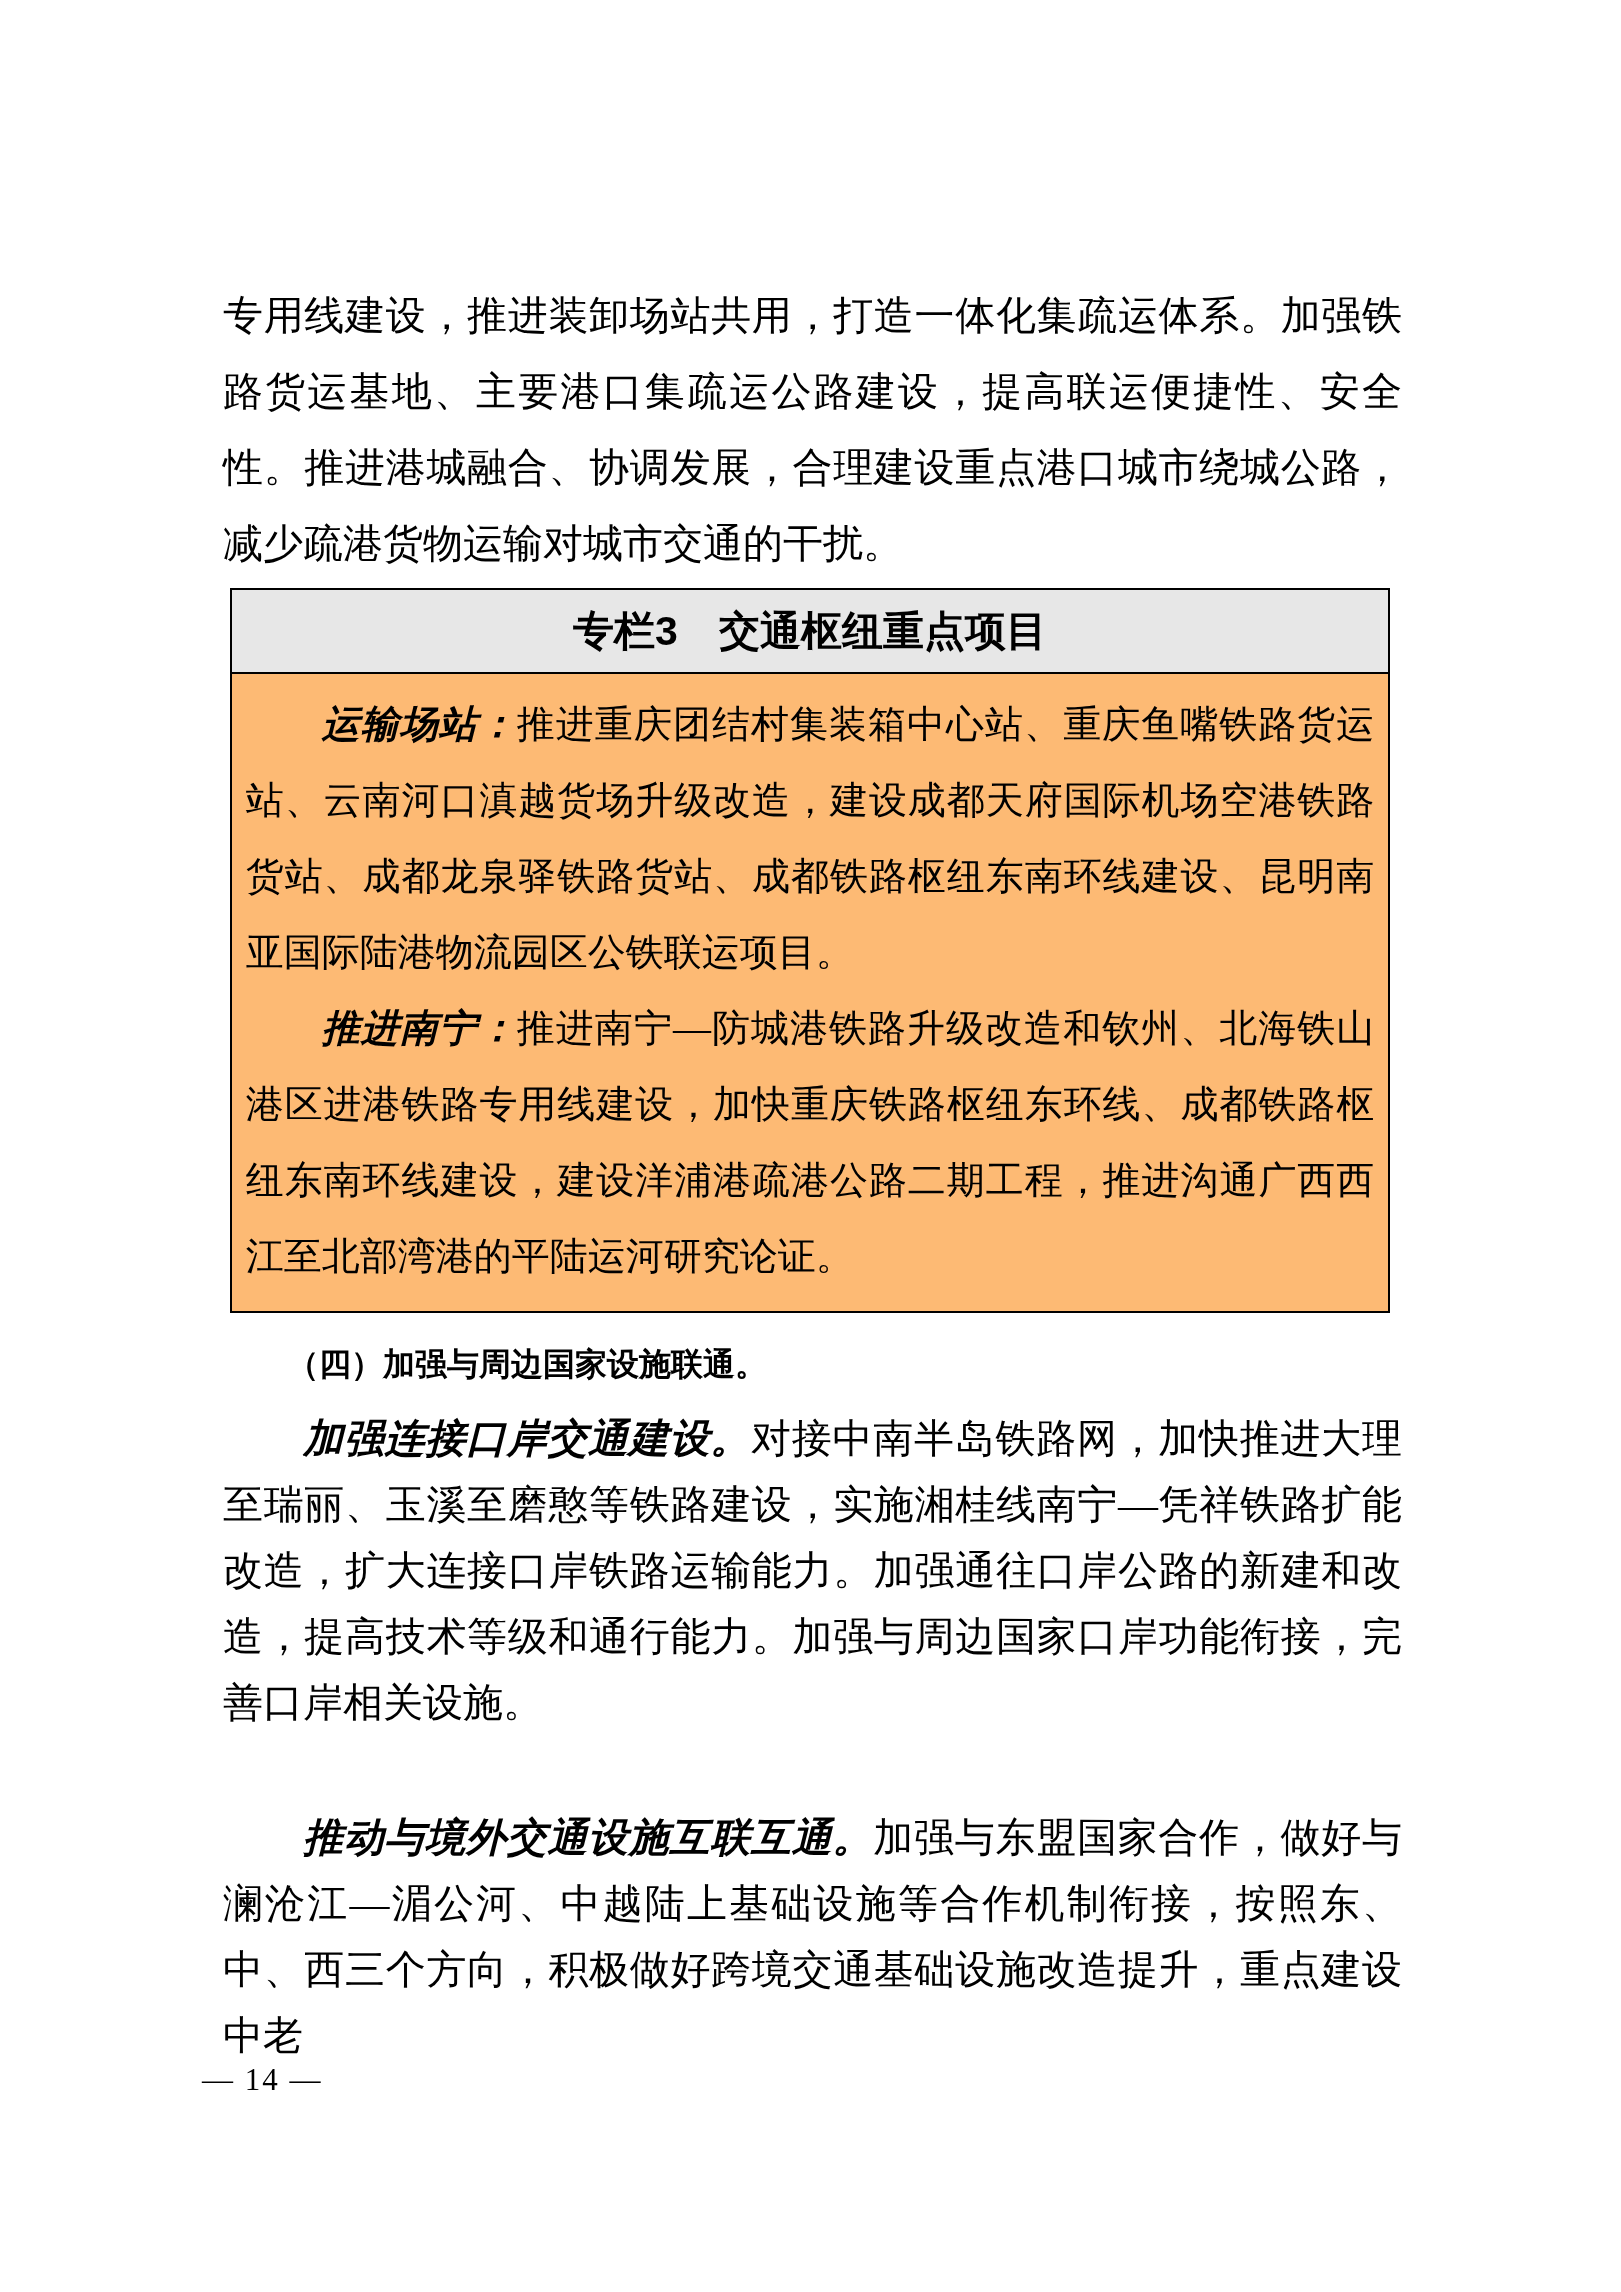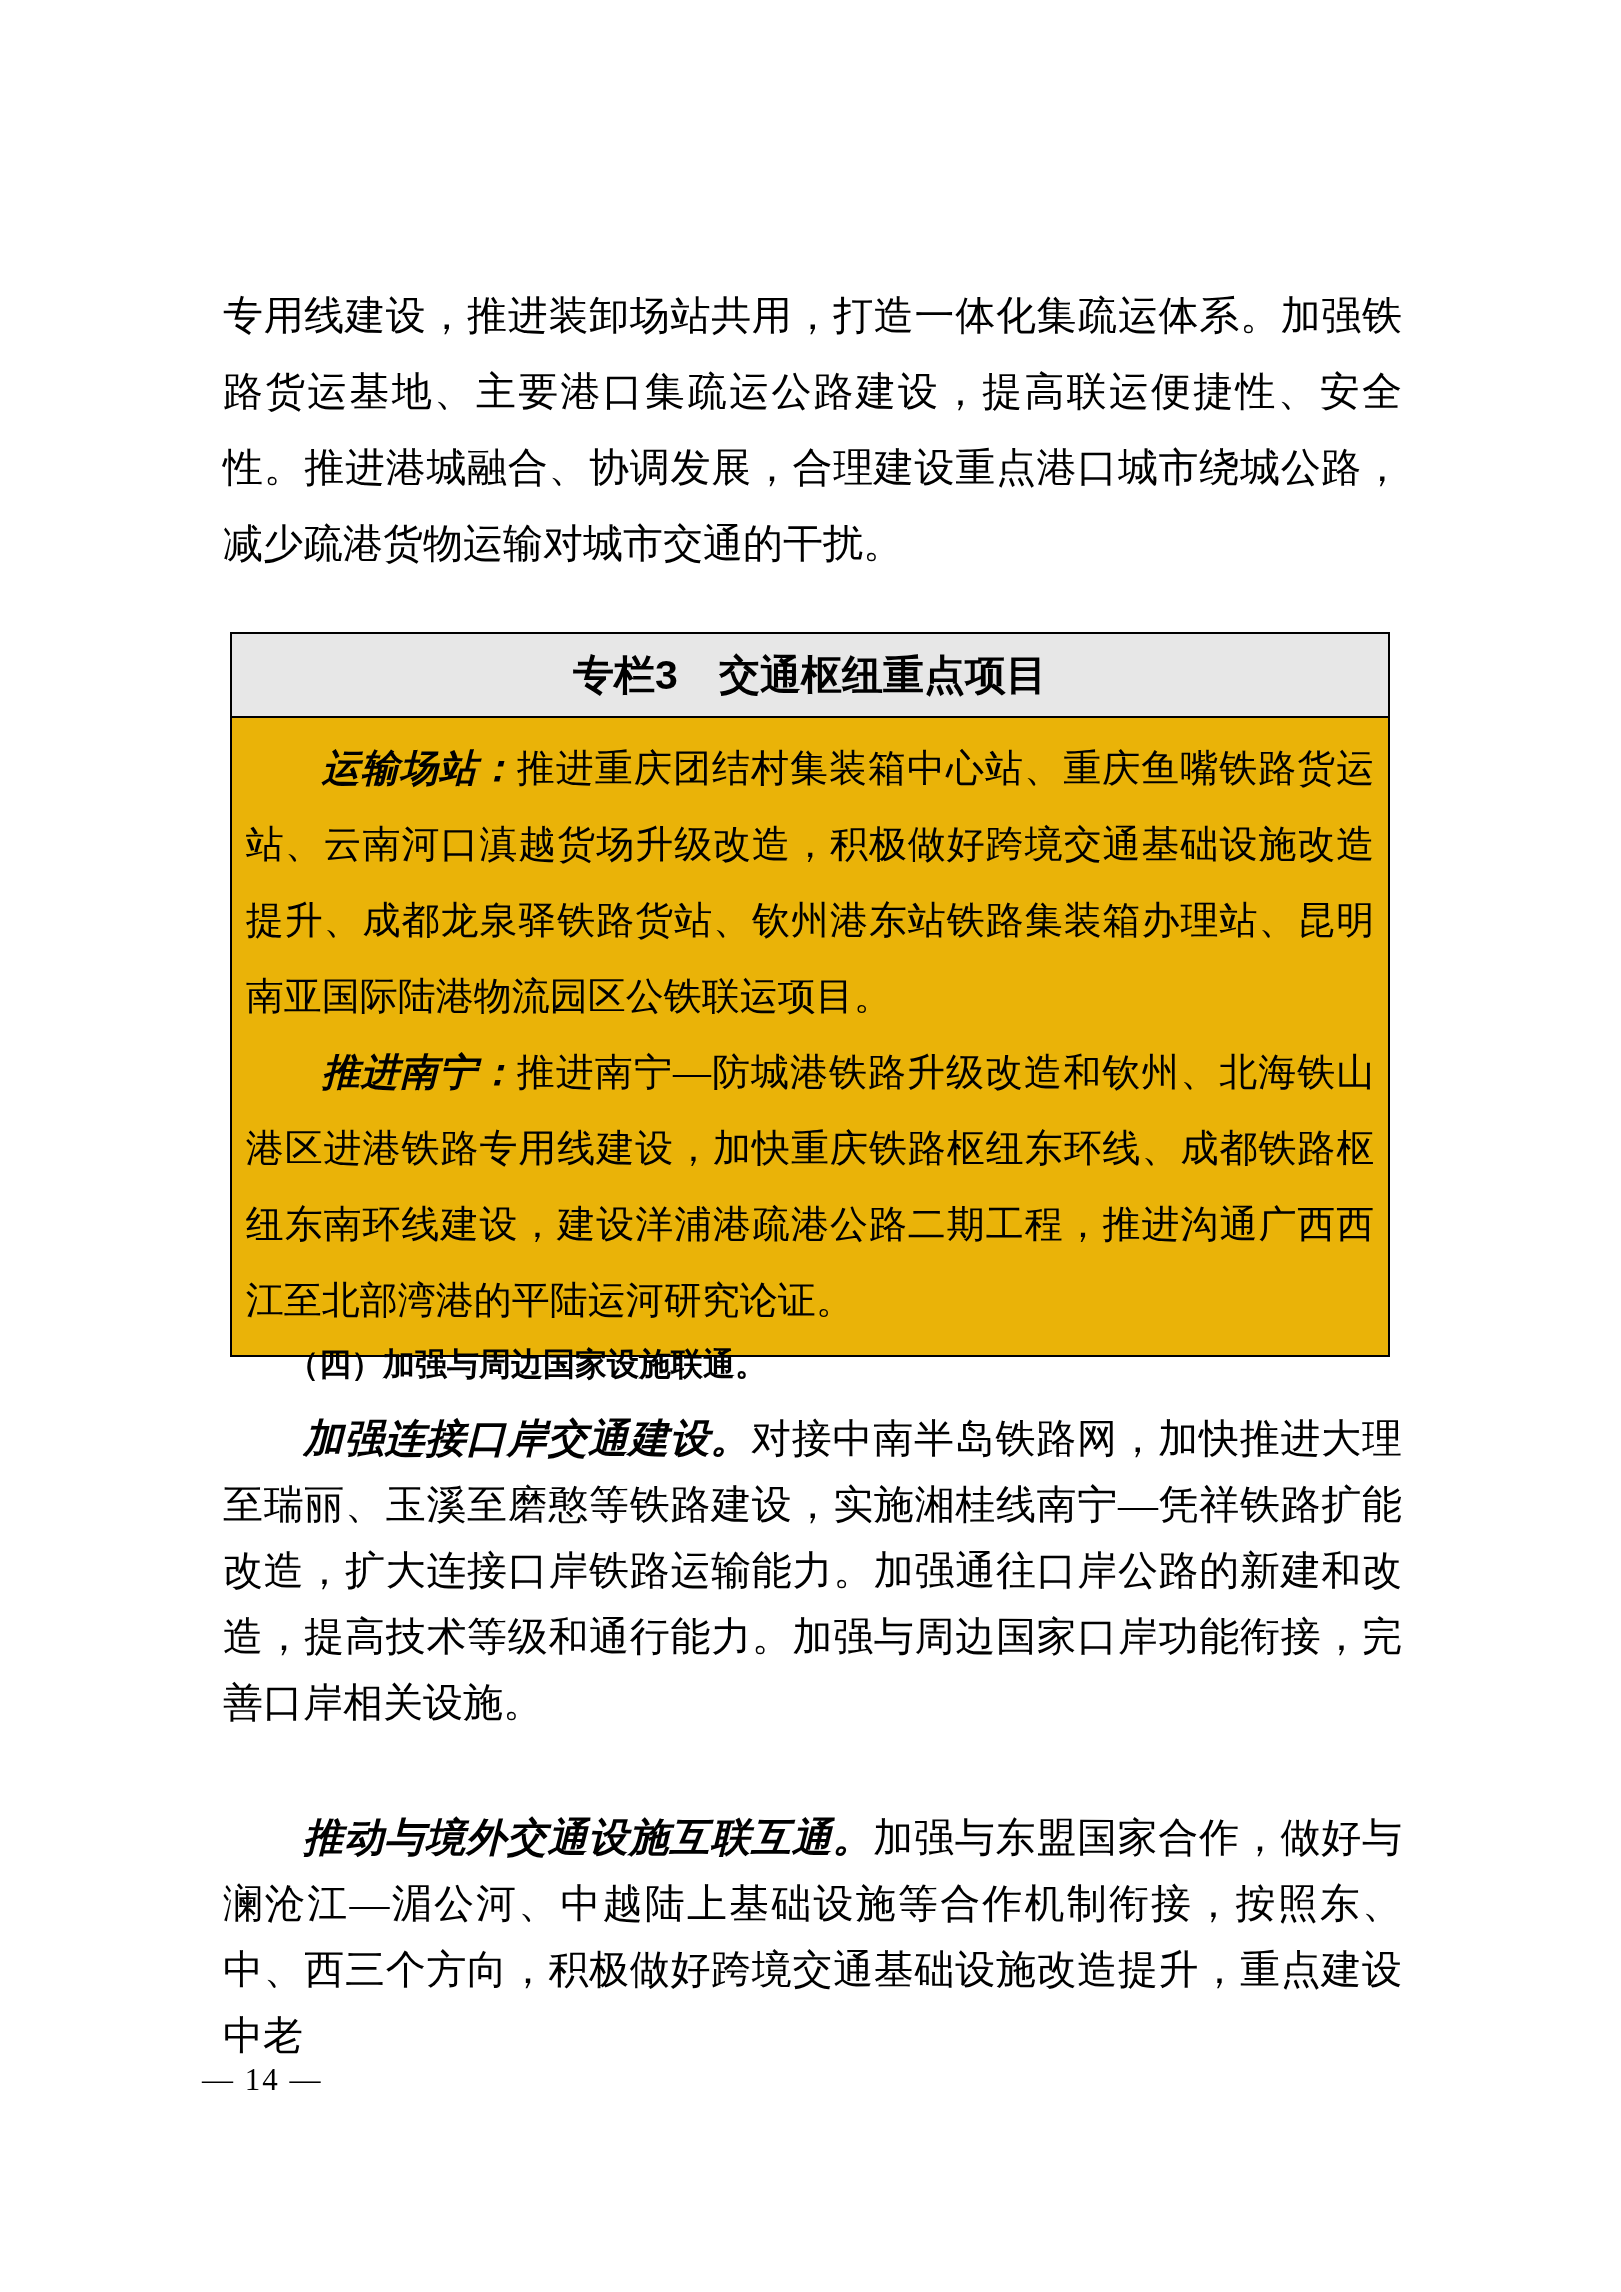--- a/index.html
+++ b/index.html
@@ -13,22 +13,21 @@
 
   .intro {
     position: absolute; left: 223px; top: 278px; width: 1179px;
     font-size: 40px; line-height: 76px;
     text-align: justify; text-align-last: left;
   }
 
   .box {
     position: absolute; left: 230px; top: 588px; width: 1160px;
     box-sizing: border-box; border: 2px solid #000000;
-    background: #eab308;
-    margin-top: 44px;
+    background: #fdba74;
   }
   .box-header {
     height: 82px; line-height: 82px;
     background: #e7e7e7;
     border-bottom: 2px solid #000000;
     text-align: center;
     font-weight: 700; font-size: 41px;
     font-family: "Liberation Sans", sans-serif;
   }
   .box-body { padding: 11.8px 13.7px 17.6px 13.7px; }
@@ -68,21 +67,21 @@
 </head>
 <body>
 
 <div class="page">
 
   <p class="intro">专用线建设，推进装卸场站共用，打造一体化集疏运体系。加强铁路货运基地、主要港口集疏运公路建设，提高联运便捷性、安全性。推进港城融合、协调发展，合理建设重点港口城市绕城公路，减少疏港货物运输对城市交通的干扰。</p>
 
   <div class="box">
     <div class="box-header">专栏3　交通枢纽重点项目</div>
     <div class="box-body">
-      <p><span class="lead">运输场站：</span><span>推进重庆团结村集装箱中心站、重庆鱼嘴铁路货运站、云南河口滇越货场升级改造，积极做好跨境交通基础设施改造提升、成都龙泉驿铁路货站、钦州港东站铁路集装箱办理站、昆明南亚国际陆港物流园区公铁联运项目。</span></p>
+      <p><span class="lead">运输场站：</span><span>推进重庆团结村集装箱中心站、重庆鱼嘴铁路货运站、云南河口滇越货场升级改造，建设成都天府国际机场空港铁路货站、成都龙泉驿铁路货站、成都铁路枢纽东南环线建设、昆明南亚国际陆港物流园区公铁联运项目。</span></p>
       <p><span class="lead">推进南宁：</span><span>推进南宁—防城港铁路升级改造和钦州、北海铁山港区进港铁路专用线建设，加快重庆铁路枢纽东环线、成都铁路枢纽东南环线建设，建设洋浦港疏港公路二期工程，推进沟通广西西江至北部湾港的平陆运河研究论证。</span></p>
     </div>
   </div>
 
   <p class="section-heading">（四）加强与周边国家设施联通。</p>
 
   <p class="para para-connect"><span class="lead">加强连接口岸交通建设。</span><span>对接中南半岛铁路网，加快推进大理至瑞丽、玉溪至磨憨等铁路建设，实施湘桂线南宁—凭祥铁路扩能改造，扩大连接口岸铁路运输能力。加强通往口岸公路的新建和改造，提高技术等级和通行能力。加强与周边国家口岸功能衔接，完善口岸相关设施。</span></p>
 
   <p class="para para-crossborder"><span class="lead">推动与境外交通设施互联互通。</span><span>加强与东盟国家合作，做好与澜沧江—湄公河、中越陆上基础设施等合作机制衔接，按照东、中、西三个方向，积极做好跨境交通基础设施改造提升，重点建设中老</span></p>
 

